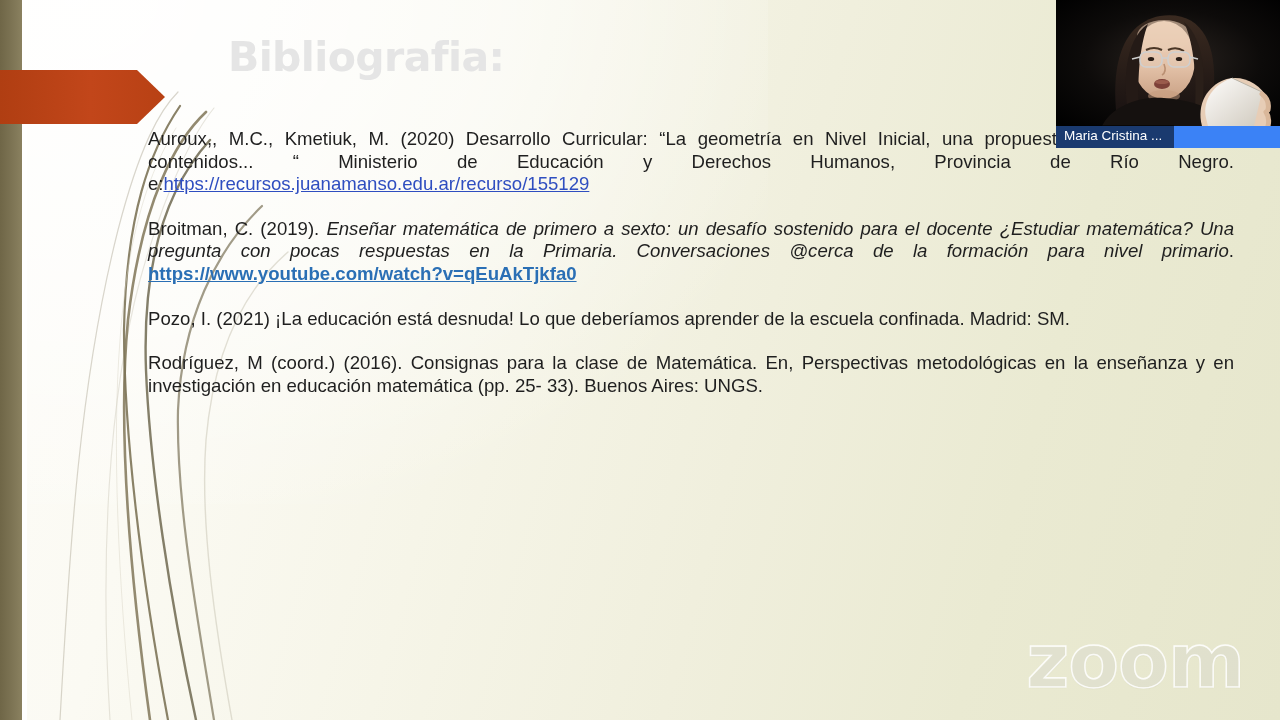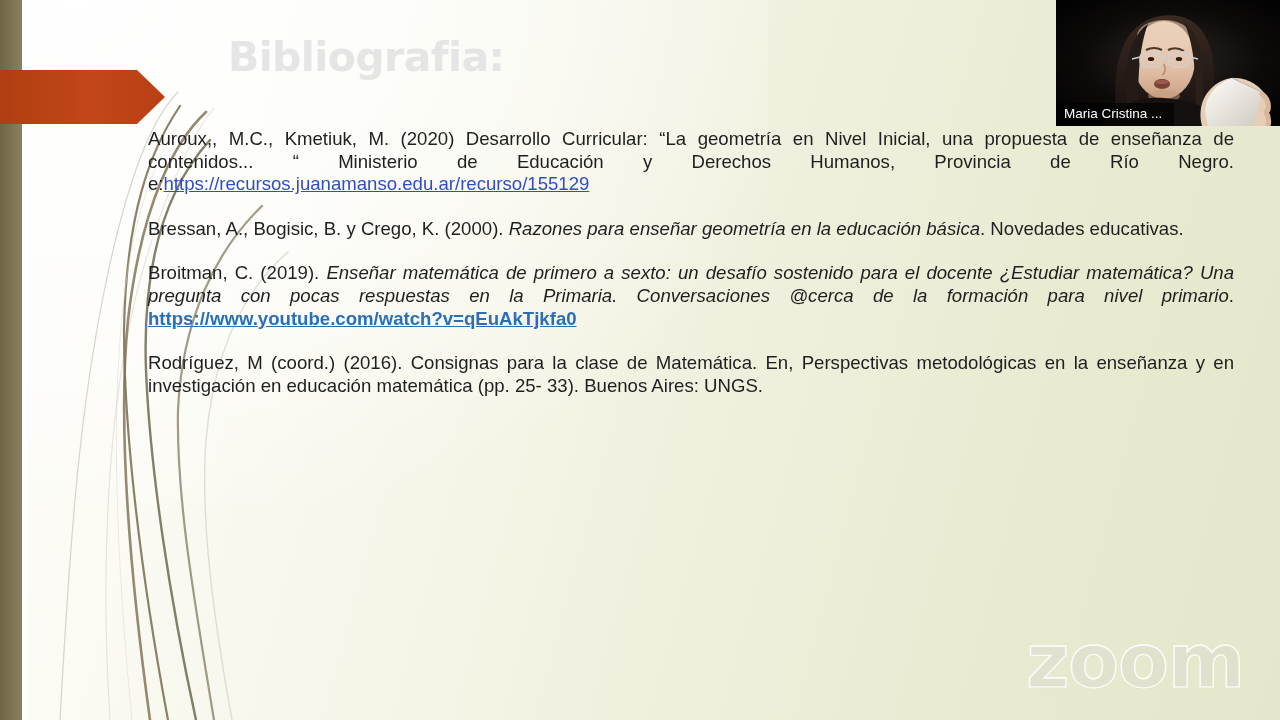--- a/index.html
+++ b/index.html
@@ -143,23 +143,23 @@
     user-select: none;
     text-align: right;
   }
 
   
   .video-tile {
     position: absolute;
     right: 0;
     top: 0;
     width: 224px;
-    height: 126px;
-    overflow: hidden;
-    background: #7f1d1d;
+    height: 148px;
+    overflow: hidden;
+    background: #3b82f6;
     text-align: center;
   }
   .video-canvas {
     position: absolute;
     inset: 0;
   }
   .video-name {
     position: absolute;
     left: 0;
     bottom: 0;
@@ -205,22 +205,22 @@
         <stop offset="100%" stop-color="#b84114"></stop>
       </linearGradient>
     </defs>
     <polygon points="0,0 137,0 165,27 137,54 0,54" fill="url(#arrGrad)"></polygon>
   </svg>
 
   <div class="slide-title">Bibliografia:</div>
 
   <div class="body-col">
     <p class="ref"><span>Auroux,, M.C., Kmetiuk, M. (2020) Desarrollo Curricular: “La geometría en Nivel Inicial, una propuesta de enseñanza de contenidos... “ Ministerio de Educación y Derechos Humanos, Provincia de Río Negro. e:</span><span class="lnk">https://recursos.juanamanso.edu.ar/recurso/155129</span></p>
-    <p class="ref"><span>Bressan, A., Bogisic, B. y Crego, K. (2000). </span><span class="it">Razones para enseñar geometría en la educación básica</span><span>. Novedades educativas.</span></p>
     <p class="ref"><span>Broitman, C. (2019). </span><span class="it">Enseñar matemática de primero a sexto: un desafío sostenido para el docente ¿Estudiar matemática? Una pregunta con pocas respuestas en la Primaria. Conversaciones @cerca de la formación para nivel primario</span><span>. </span><span class="lnk-cyan">https://www.youtube.com/watch?v=qEuAkTjkfa0</span></p>
+    <p class="ref"><span>Pozo, I. (2021) ¡La educación está desnuda! Lo que deberíamos aprender de la escuela confinada. Madrid: SM.</span></p>
     <p class="ref"><span>Rodríguez, M (coord.) (2016). Consignas para la clase de Matemática. En, Perspectivas metodológicas en la enseñanza y en investigación en educación matemática (pp. 25- 33). Buenos Aires: UNGS.</span></p>
   </div>
 
   <div class="zoom-mark">zoom</div>
 
   <div class="video-tile">
     <svg class="video-canvas" viewBox="0 0 224 126" preserveAspectRatio="none">
       <defs>
         <radialGradient id="vbg" cx="52%" cy="48%" r="72%">
           <stop offset="0%" stop-color="#2a2420"></stop>

